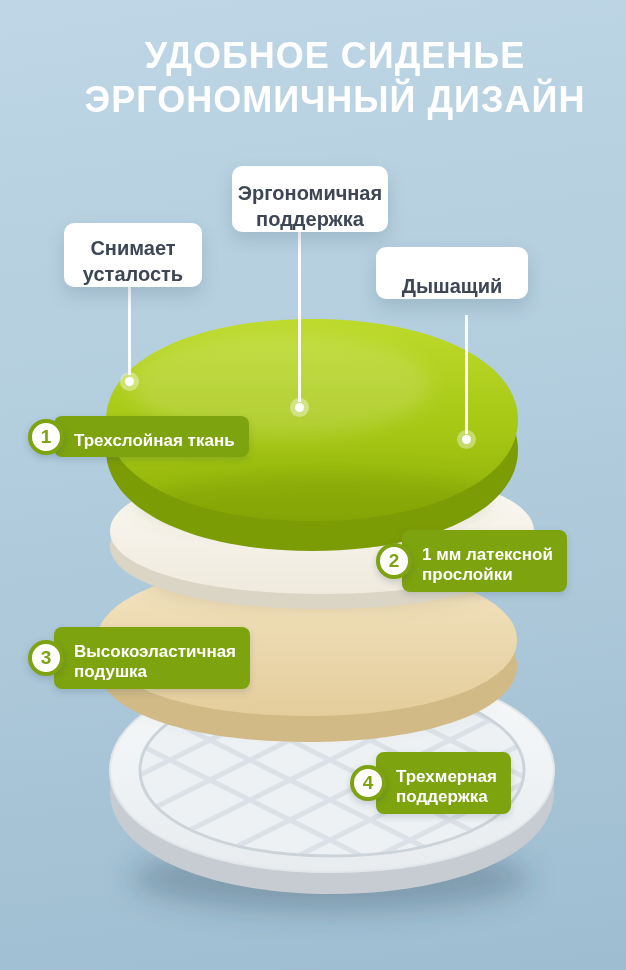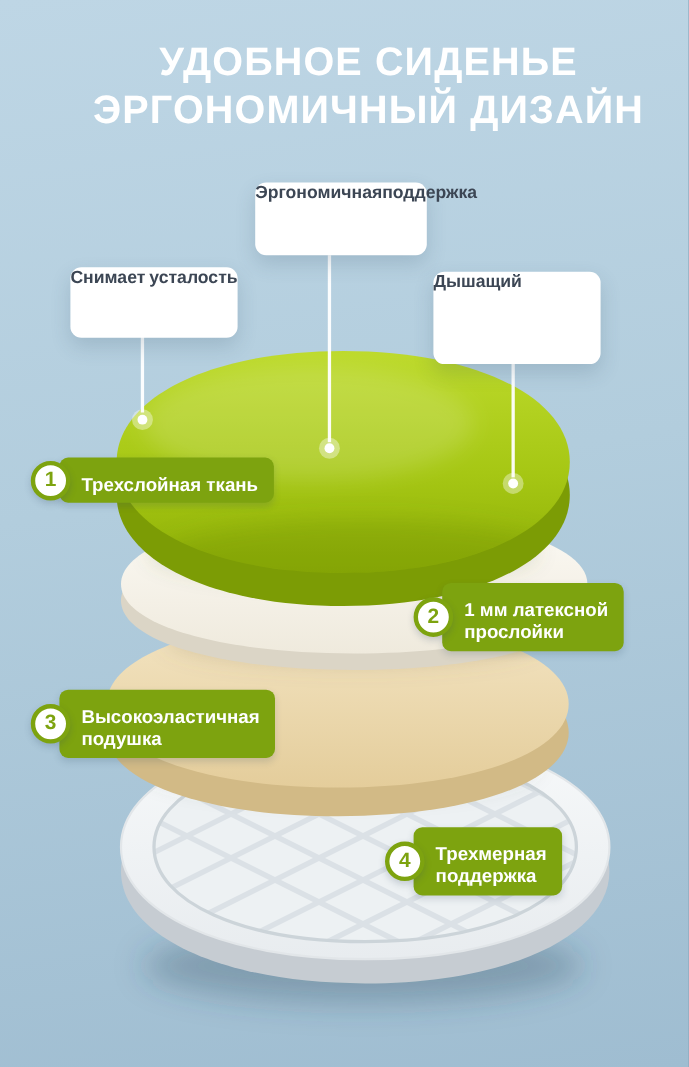--- a/index.html
+++ b/index.html
@@ -13,26 +13,26 @@
     position:absolute;top:34px;left:0;right:0;z-index:5;
     text-align:center;color:#ffffff;font-weight:bold;
     font-size:36px;line-height:1.22;letter-spacing:1px;padding-left:44px;
   }
   
   .art{position:absolute;left:0;top:0;z-index:1;}
   
   .callout{
     position:absolute;z-index:4;background:#ffffff;border-radius:10px;
     box-shadow:0 8px 18px rgba(50,75,100,.18);
-    color:#3c4654;font-weight:bold;font-size:16px;line-height:1.3;
-    text-align:center;display:flex;flex-direction:row;justify-content:space-between;
-  }
-  .callout-1{left:64px;top:223px;width:152px;height:64px;margin-top:20px;}
+    color:#3c4654;font-weight:bold;font-size:20px;line-height:1.3;
+    text-align:center;display:flex;flex-direction:column;justify-content:flex-end;
+  }
+  .callout-1{left:64px;top:223px;width:138px;height:64px;}
   .callout-2{left:232px;top:166px;width:156px;height:66px;}
-  .callout-3{left:394px;top:247px;width:152px;height:84px;gap:16px;}
+  .callout-3{left:376px;top:247px;width:152px;height:52px;gap:16px;}
   .connector{position:absolute;z-index:3;width:3px;background:rgba(255,255,255,.95);}
   .connector-1{left:128px;top:287px;height:88px;}
   .connector-2{left:298px;top:232px;height:170px;}
   .connector-3{left:465px;top:315px;height:119px;}
   .dot{
     position:absolute;z-index:3;width:9px;height:9px;border-radius:50%;
     background:#ffffff;box-shadow:0 0 0 5px rgba(255,255,255,.38);
   }
   .dot-1{left:125px;top:377px;}
   .dot-2{left:295px;top:403px;}

